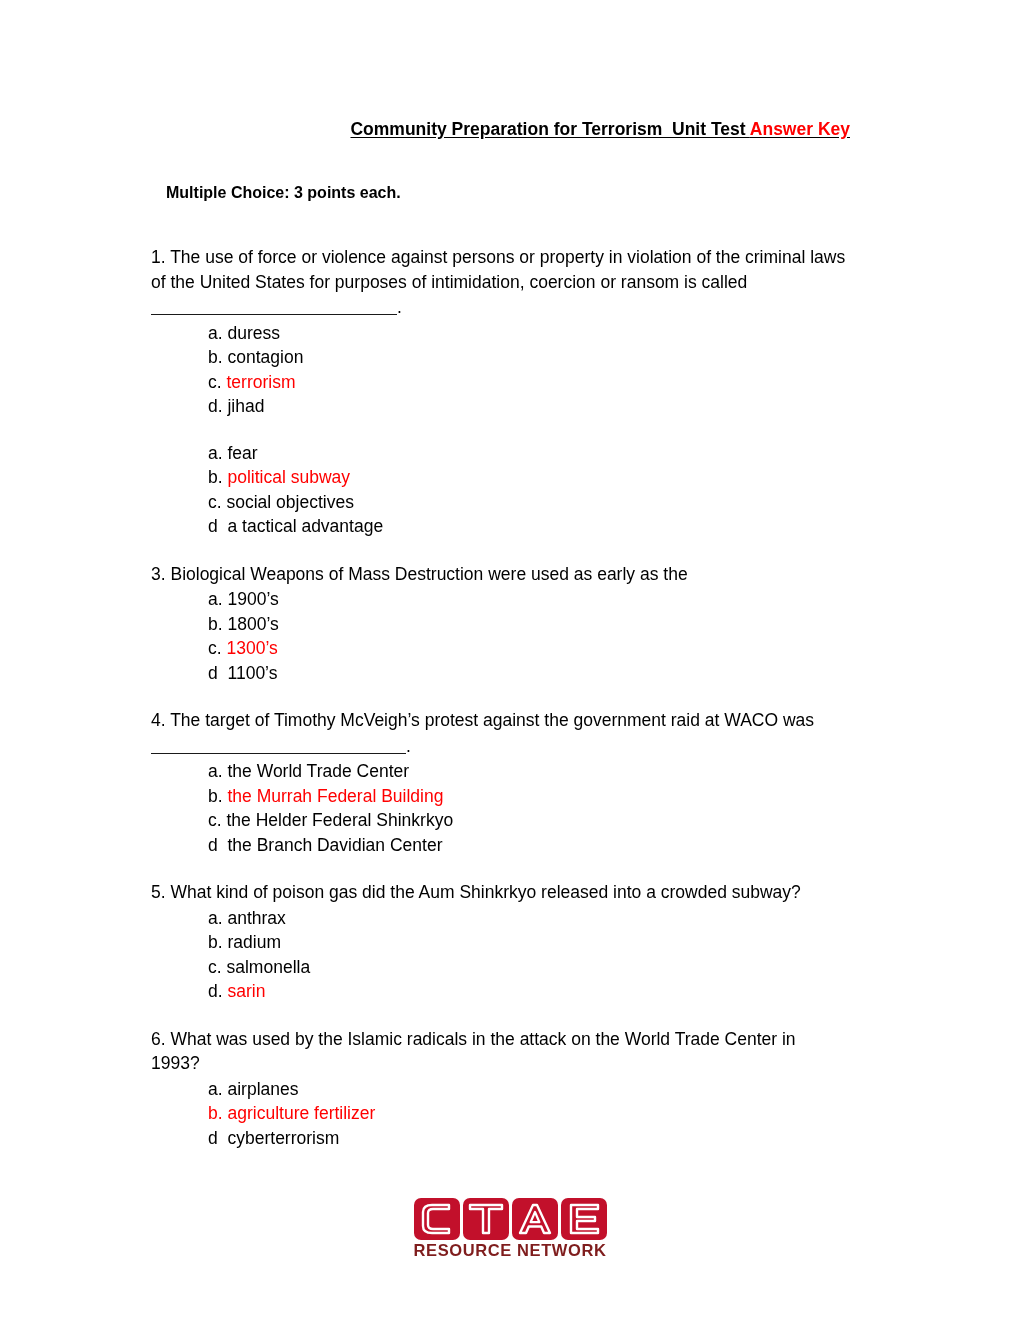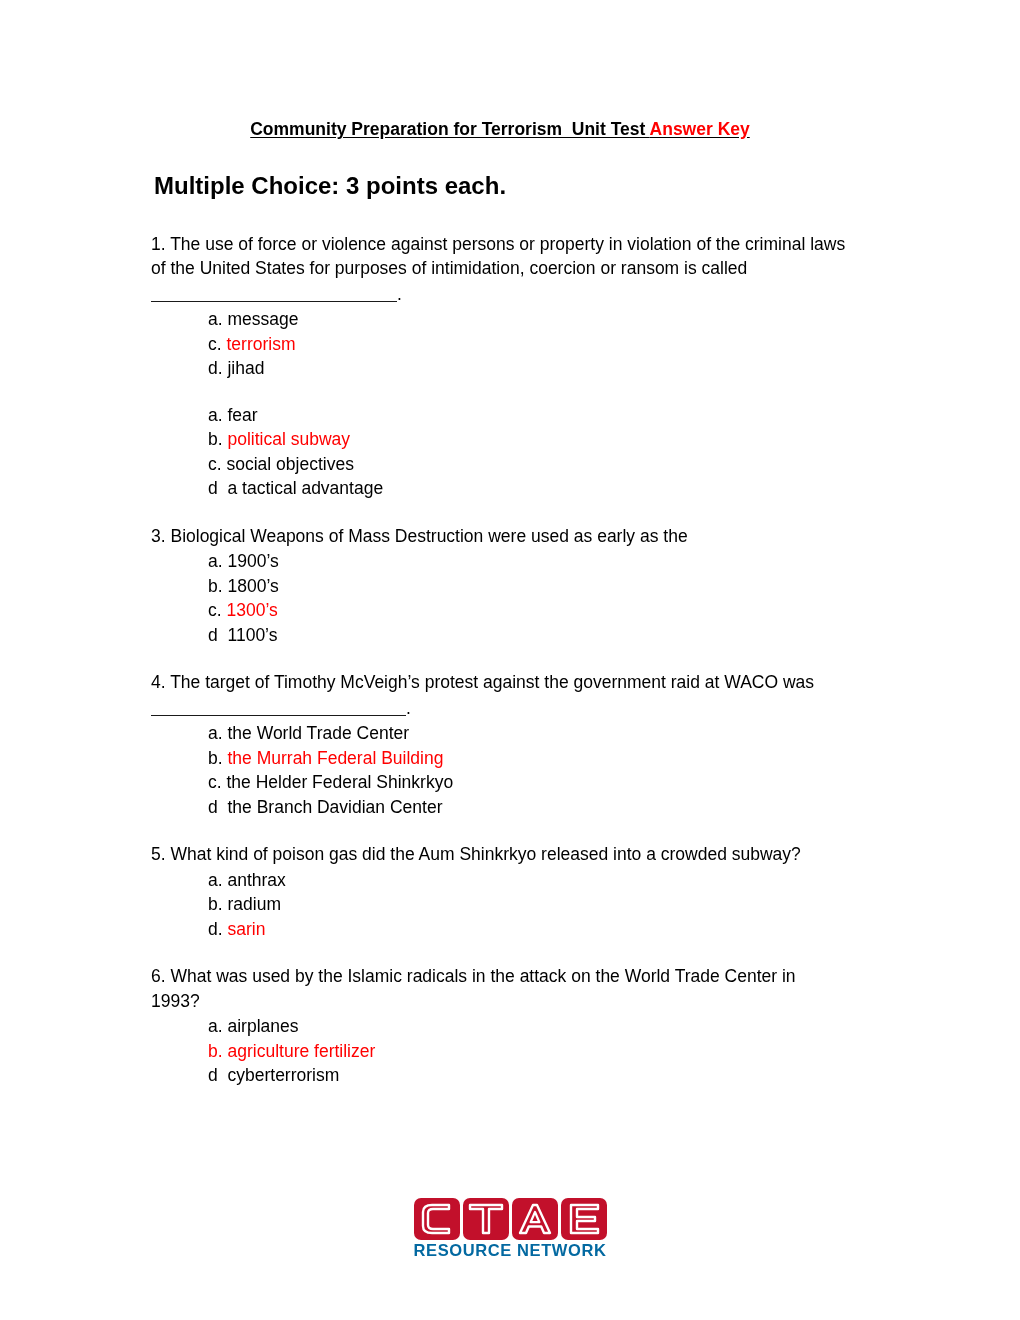--- a/index.html
+++ b/index.html
@@ -29,40 +29,40 @@
 
   .content {
     position: absolute;
     left: 150px;
     top: 118px;
     width: 700px;
   }
 
   
   .doc-title {
-    text-align: center;
+    text-align: right;
     font-size: 17.5px;
     font-weight: bold;
     line-height: 1.32;
     margin: 0 0 0 0;
     white-space: pre;
   }
   .doc-title .u {
     text-decoration: underline;
     text-underline-offset: 2px;
   }
   .title-red {
     color: #ff0000;
   }
 
   
   .section-head {
-    font-size: 24px;
+    font-size: 16px;
     font-weight: bold;
-    margin: 4px;
+    margin: 16px;
     line-height: 1.32;
   }
 
   
   .question-block {
     margin: 0;
   }
   .question-text {
     font-size: 17.5px;
     line-height: 1.40;
@@ -144,21 +144,21 @@
     position: absolute;
     left: 0;
     top: 0;
   }
   .logo-sub {
     margin-top: 1px;
     font-family: "Liberation Sans", sans-serif;
     font-size: 16.5px;
     font-weight: bold;
     letter-spacing: 0.6px;
-    color: #0369a1;
+    color: #7f1d1d;
     text-align: center;
     white-space: pre;
   }
 </style>
 </head>
 <body>
 
 <div class="page">
 
   <div class="content">
@@ -168,21 +168,22 @@
     <div class="gap"></div>
 
     <div class="section-head">Multiple Choice: 3 points each.</div>
 
     <div class="gap"></div>
 
     <div class="question-block">
       <div class="question-text">1.  The use of force or violence against persons or property in violation of the criminal laws of the United States for purposes of intimidation, coercion or ransom is called</div>
       <div class="question-text"><span class="blank-line blank-long"></span><span>.</span></div>
       <ul class="options">
-        <li class="option"><span class="lbl">a.</span> <span>message</span></li>
+        <li class="option"><span class="lbl">a.</span> <span>duress</span></li>
+        <li class="option"><span class="lbl">b.</span> <span>contagion</span></li>
         <li class="option answer-red"><span class="lbl">c.</span> <span class="ans">terrorism</span></li>
         <li class="option"><span class="lbl">d.</span> <span>jihad</span></li>
       </ul>
     </div>
 
     <div class="gap-small"></div>
 
     <div class="question-block">
       <ul class="options">
         <li class="option"><span class="lbl">a.</span> <span>fear</span></li>
@@ -217,20 +218,21 @@
       </ul>
     </div>
 
     <div class="gap-small"></div>
 
     <div class="question-block">
       <div class="question-text">5.  What kind of poison gas did the Aum Shinkrkyo released into a crowded subway?</div>
       <ul class="options">
         <li class="option"><span class="lbl">a.</span> <span>anthrax</span></li>
         <li class="option"><span class="lbl">b.</span> <span>radium</span></li>
+        <li class="option"><span class="lbl">c.</span> <span>salmonella</span></li>
         <li class="option answer-red"><span class="lbl">d.</span> <span class="ans">sarin</span></li>
       </ul>
     </div>
 
     <div class="gap-small"></div>
 
     <div class="question-block">
       <div class="question-text">6.  What was used by the Islamic radicals in the attack on the World Trade Center in 1993?</div>
       <ul class="options">
         <li class="option"><span class="lbl">a.</span> <span>airplanes</span></li>

